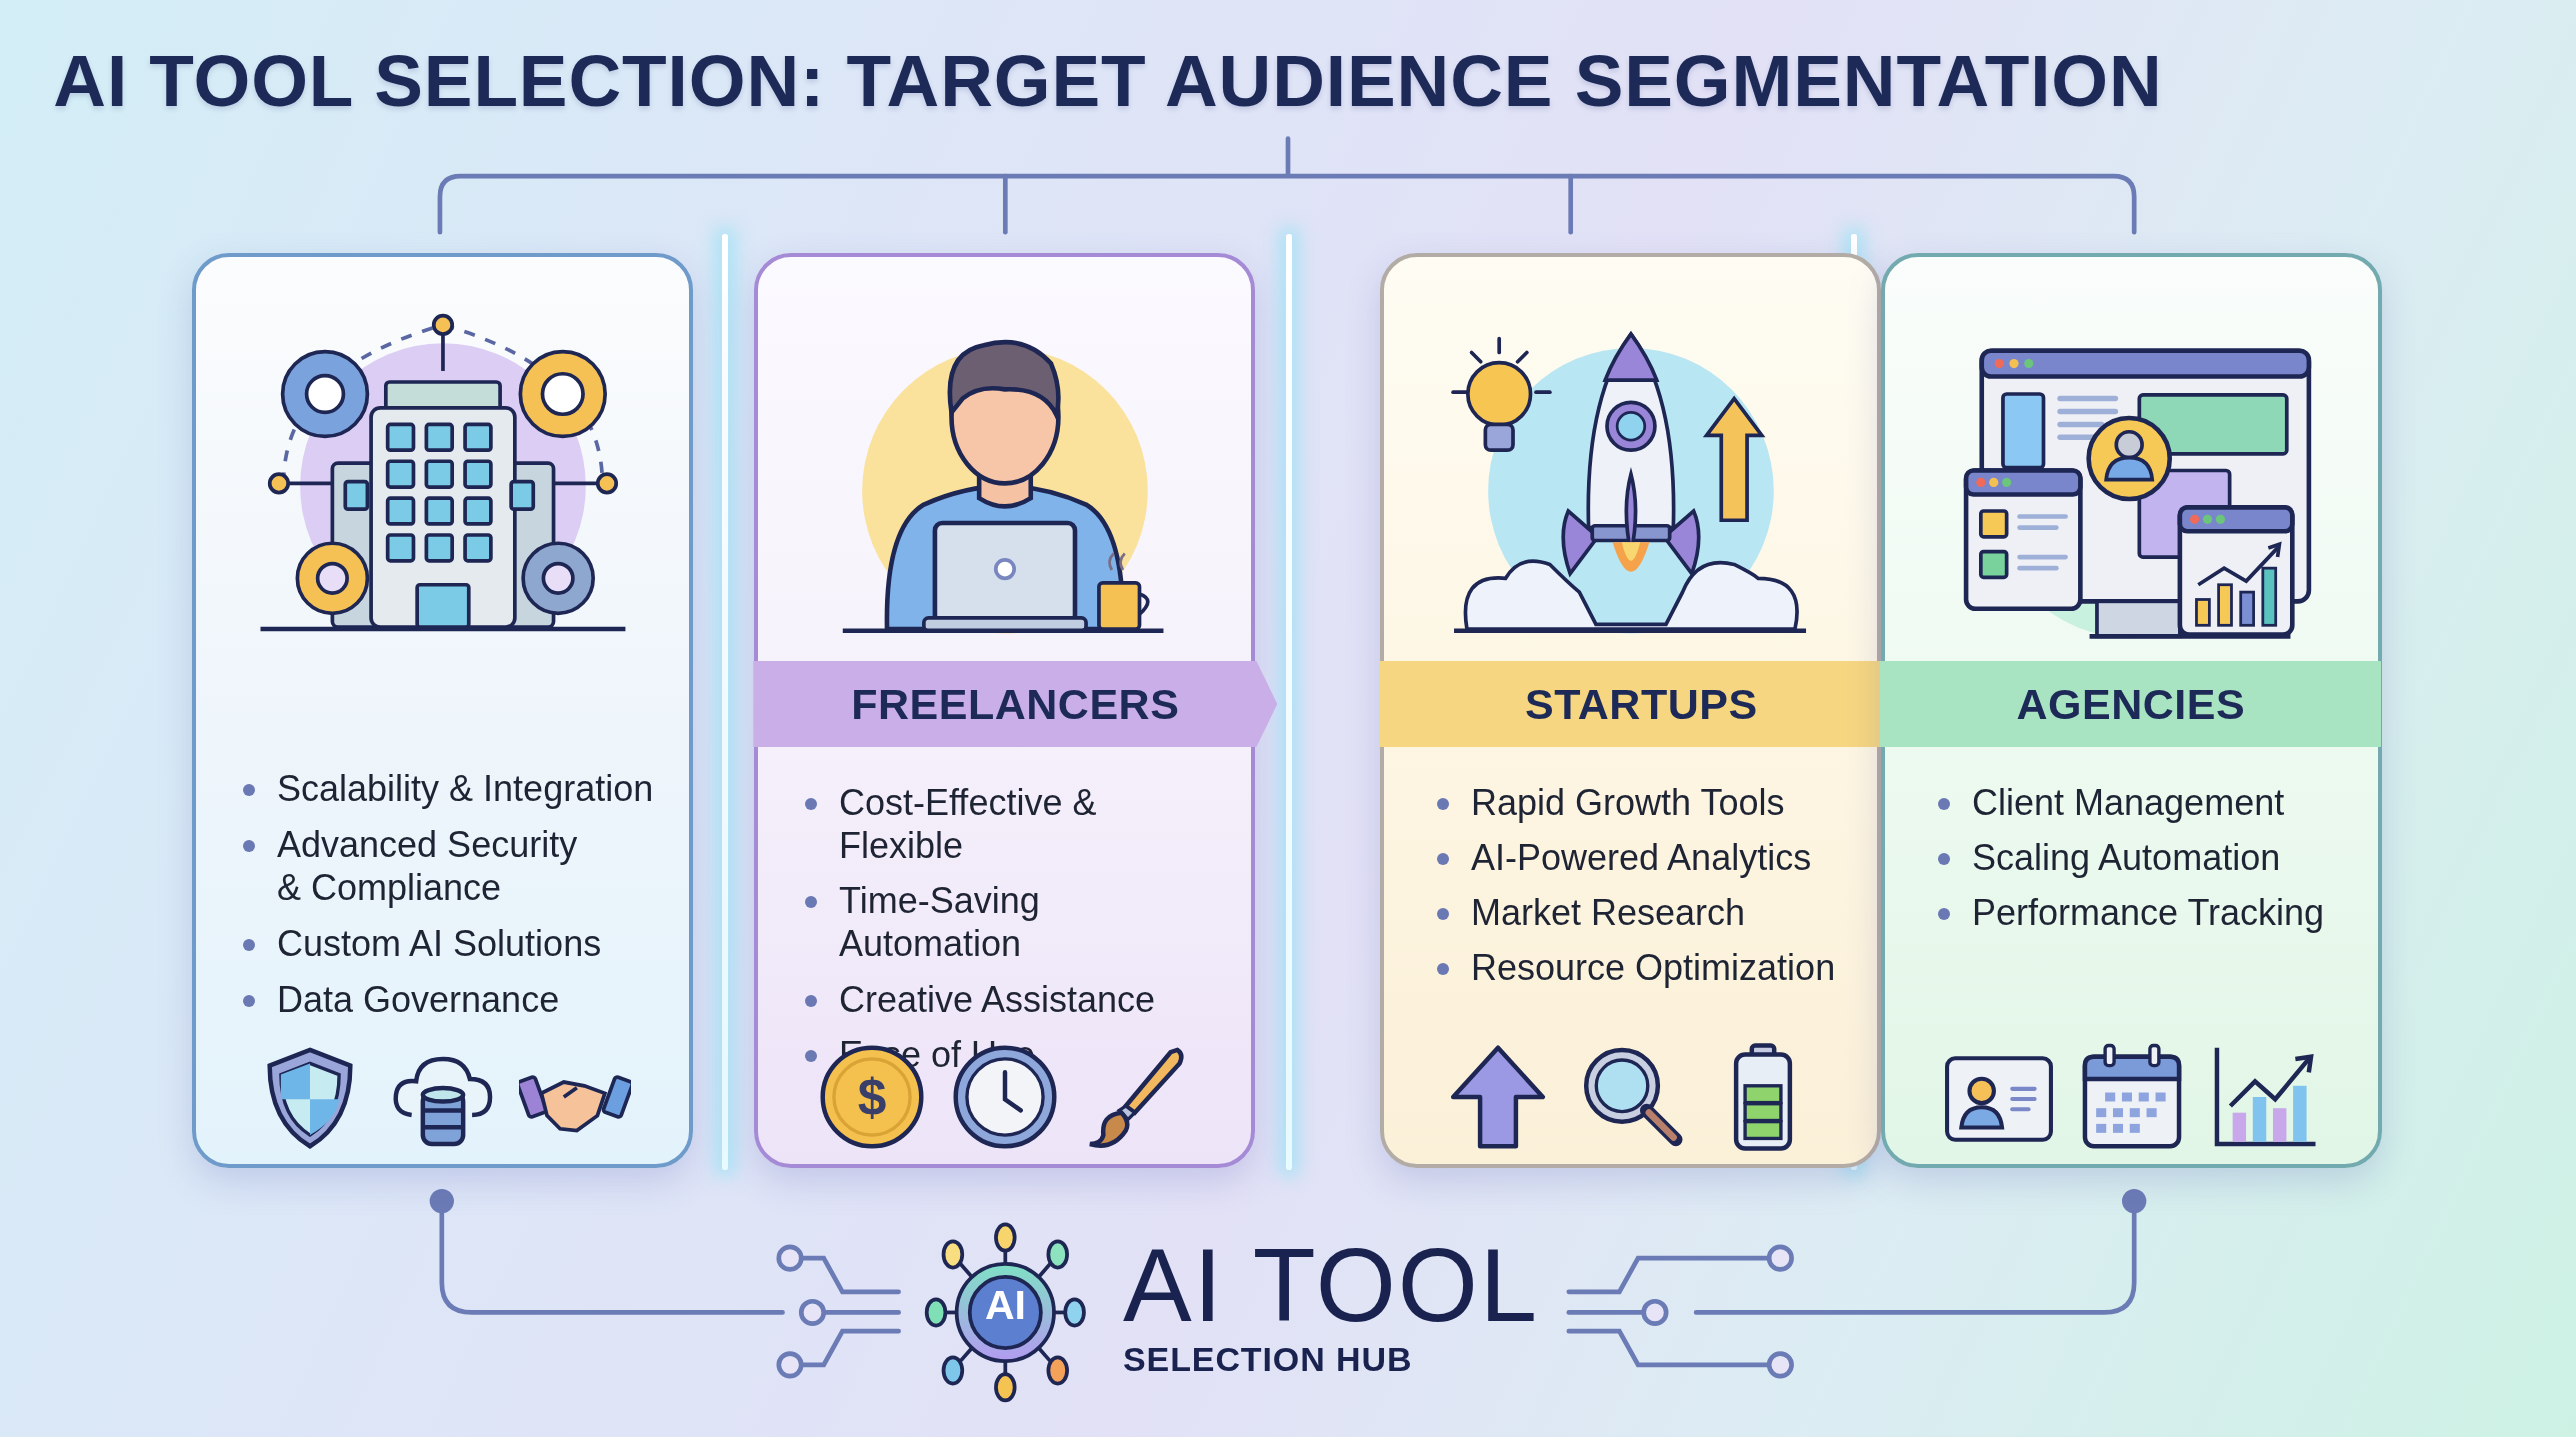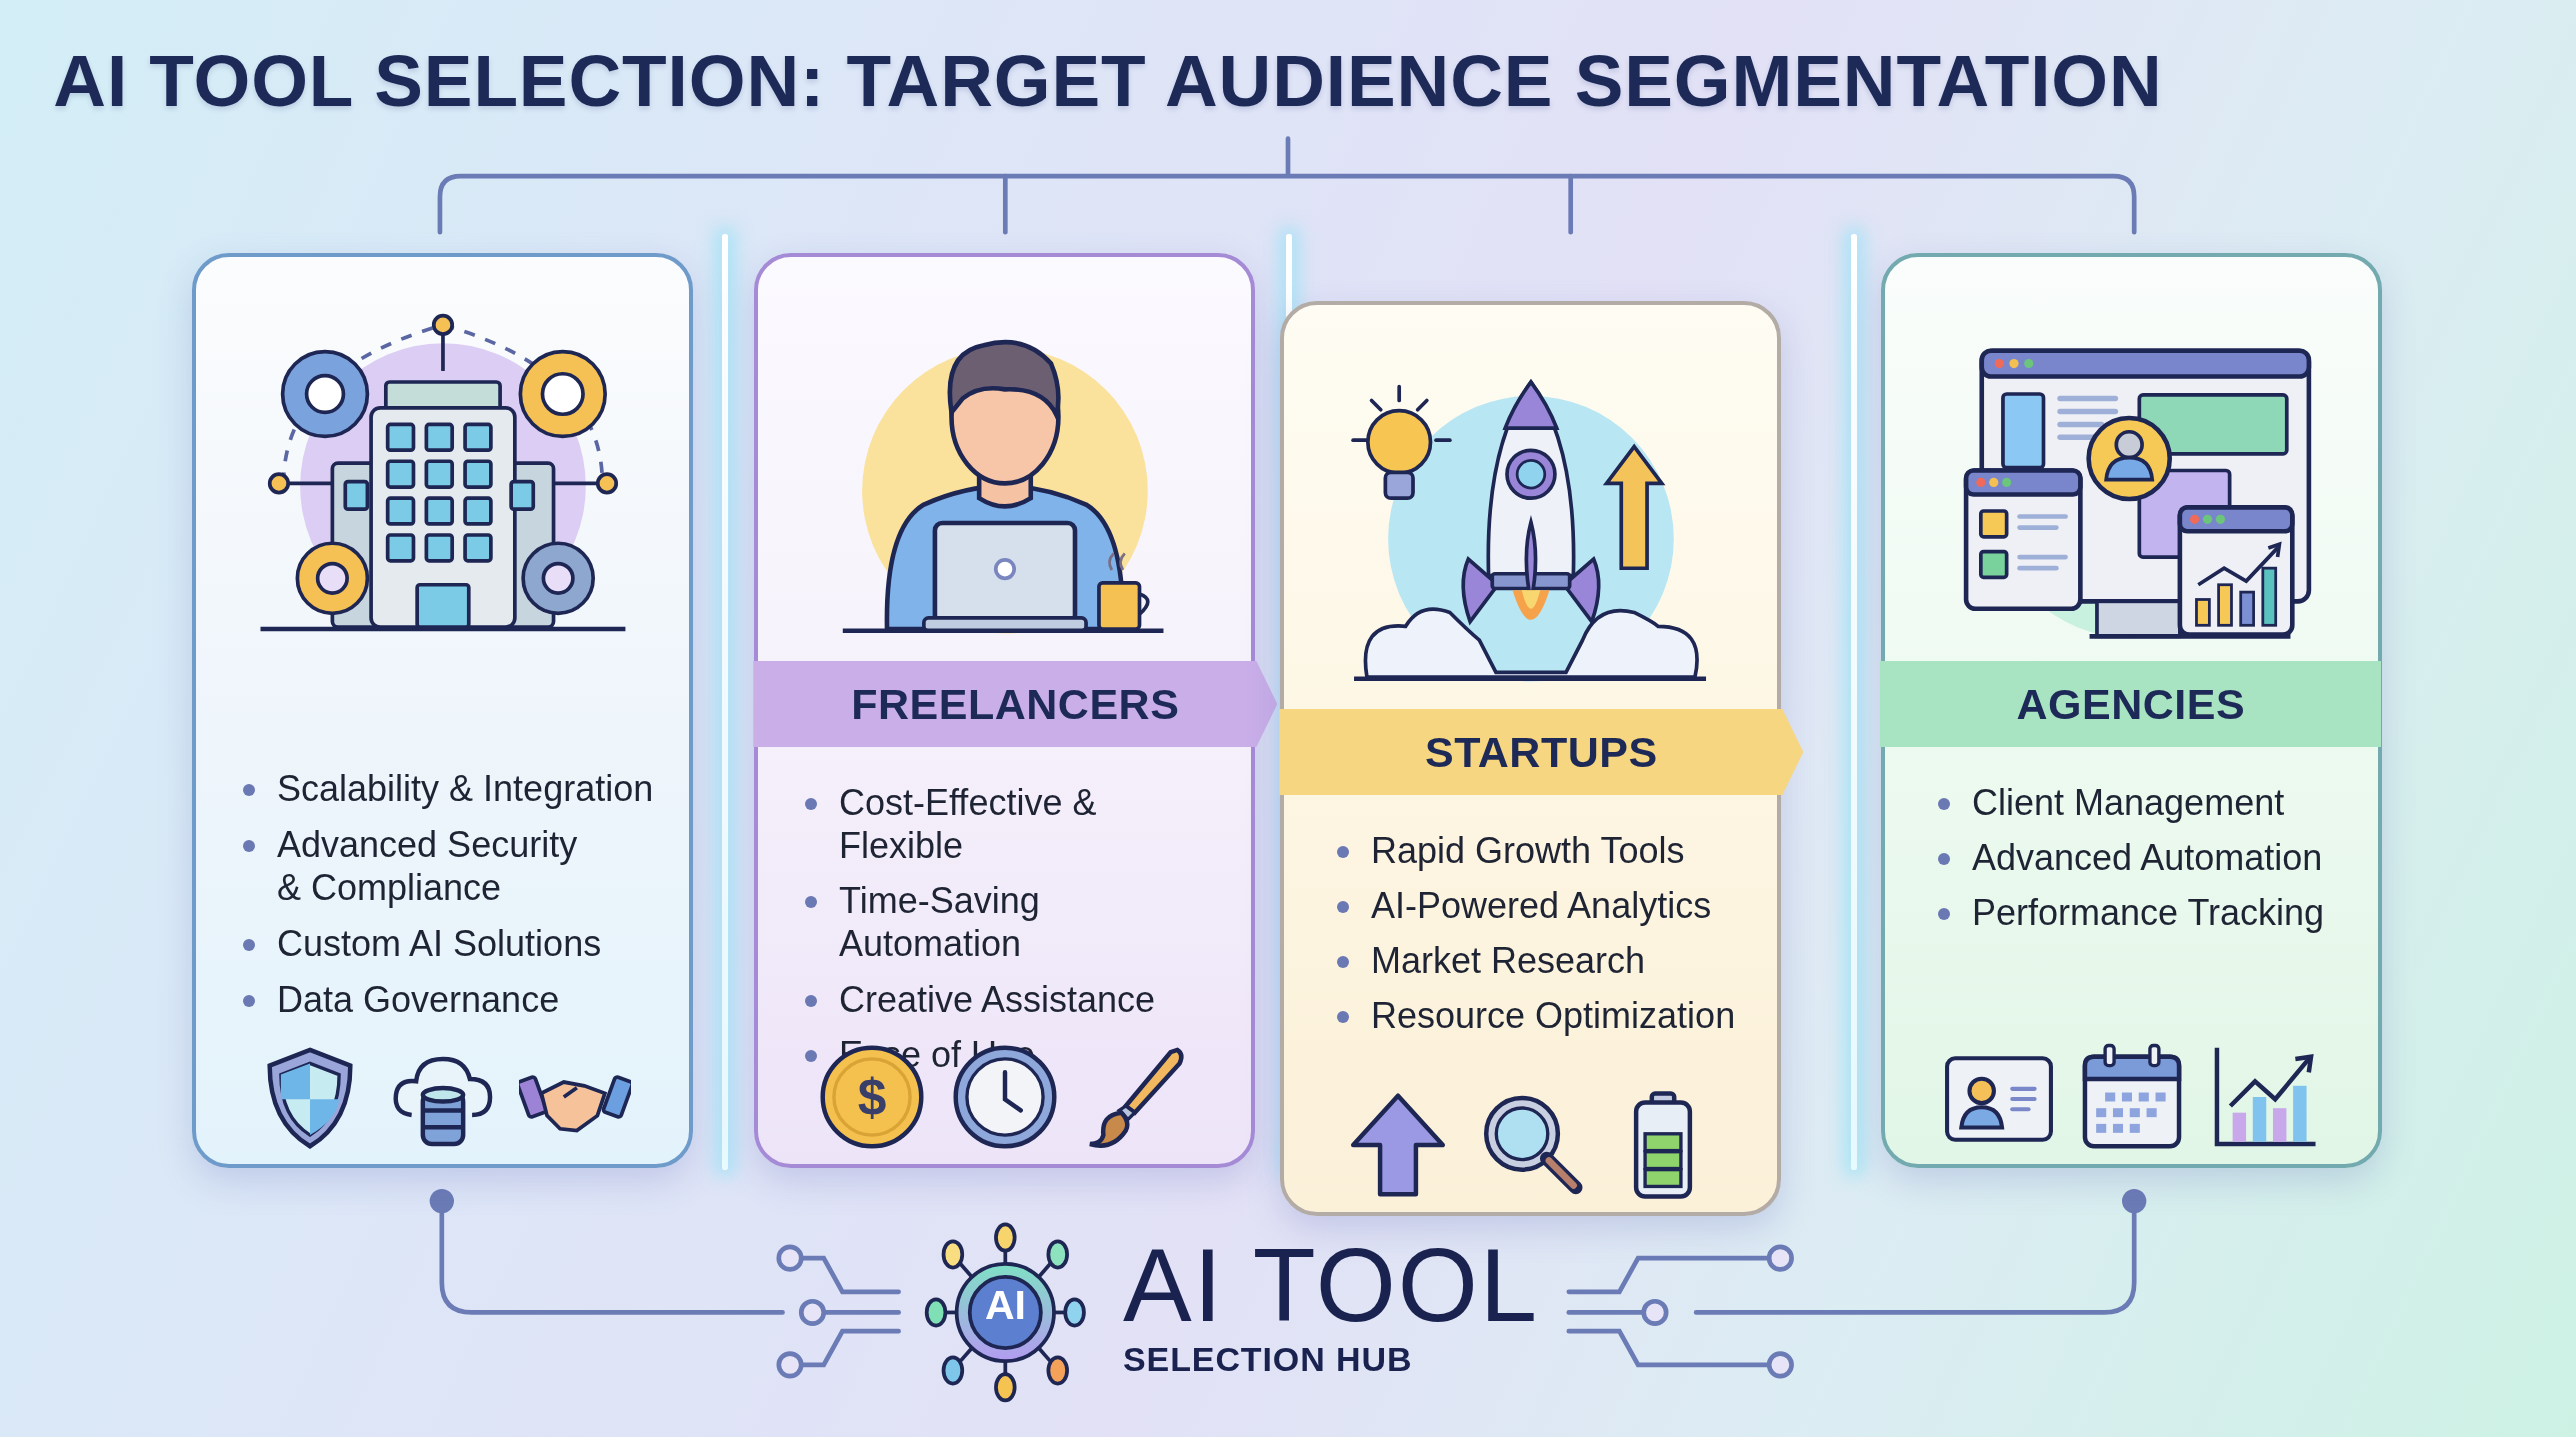--- a/index.html
+++ b/index.html
@@ -209,21 +209,21 @@
       <path d="M50 28 L50 52 L64 62" fill="none" stroke="#1e2654" stroke-width="4" stroke-linecap="round"></path>
     </svg>
     <svg viewBox="0 0 100 100">
       <path d="M86 8 Q92 12 88 20 L48 64 L40 58 L80 10 Z" fill="#f2b860" stroke="#1e2654" stroke-width="4"></path>
       <path d="M48 64 L40 58 L34 62 L42 70 Z" fill="#b9c3dc" stroke="#1e2654" stroke-width="3"></path>
       <path d="M36 64 Q18 66 20 84 Q18 92 8 92 Q28 98 40 80 Q44 72 36 64 Z" fill="#c88a4a" stroke="#1e2654" stroke-width="4"></path>
     </svg>
   </div>
 </div>
 
-<div class="card" style="left:1280px; border-color:#b3aba5; background:linear-gradient(#fefcf3 0%, #fdf6e3 50%, #fbf0d8 100%);margin-top:48px;">
+<div class="card" style="left:1380px; border-color:#b3aba5; background:linear-gradient(#fefcf3 0%, #fdf6e3 50%, #fbf0d8 100%);">
   <svg class="art" viewBox="0 0 535 430">
     <circle cx="268" cy="250" r="155" fill="#b9e6f3"></circle>
     <g stroke="#1e2654" stroke-width="4" stroke-linecap="round">
       <line x1="125" y1="85" x2="125" y2="100"></line>
         <line x1="95" y1="100" x2="105" y2="110"></line>
         <line x1="155" y1="100" x2="145" y2="110"></line>
       <line x1="75" y1="143" x2="90" y2="143"></line>
         <line x1="165" y1="143" x2="180" y2="143"></line>
     </g>
     <circle cx="125" cy="145" r="34" fill="#f6c552" stroke="#1e2654" stroke-width="4"></circle>
@@ -312,21 +312,21 @@
     <rect x="362" y="352" width="14" height="44" fill="#f6c957" stroke="#1e2654" stroke-width="3"></rect>
     <rect x="386" y="360" width="14" height="36" fill="#7a8fd4" stroke="#1e2654" stroke-width="3"></rect>
     <rect x="410" y="334" width="14" height="62" fill="#5bc3bf" stroke="#1e2654" stroke-width="3"></rect>
     <path d="M340 352 L368 334 L392 348 L426 312" fill="none" stroke="#1e2654" stroke-width="4"></path>
     <path d="M416 312 L428 308 L426 322" fill="none" stroke="#1e2654" stroke-width="4"></path>
     <line x1="222" y1="408" x2="440" y2="408" stroke="#1e2654" stroke-width="5"></line>
   </svg>
   <div class="band" style="background:#a8e4c2; clip-path:none; width:501px;text-align:center;">AGENCIES</div>
   <ul class="bullets" style="top:524px; left:51px;">
     <li style="margin-bottom:12px;">Client Management</li>
-    <li style="margin-bottom:12px;">Advanced Automation</li>
+    <li style="margin-bottom:12px;">Scaling Automation</li>
     <li>Performance Tracking</li>
   </ul>
   <div class="icons" style="top:784px;">
     <svg viewBox="0 0 110 100">
       <rect x="4" y="12" width="102" height="80" rx="8" fill="#eef1f6" stroke="#1e2654" stroke-width="4"></rect>
       <circle cx="38" cy="44" r="12" fill="#f6c058" stroke="#1e2654" stroke-width="4"></circle>
       <path d="M18 80 Q20 60 38 60 Q56 60 58 80 Z" fill="#7aa9e4" stroke="#1e2654" stroke-width="4"></path>
       <g stroke="#7a88c9" stroke-width="4" stroke-linecap="round">
           <line x1="68" y1="42" x2="90" y2="42"></line>
           <line x1="68" y1="52" x2="90" y2="52"></line>

